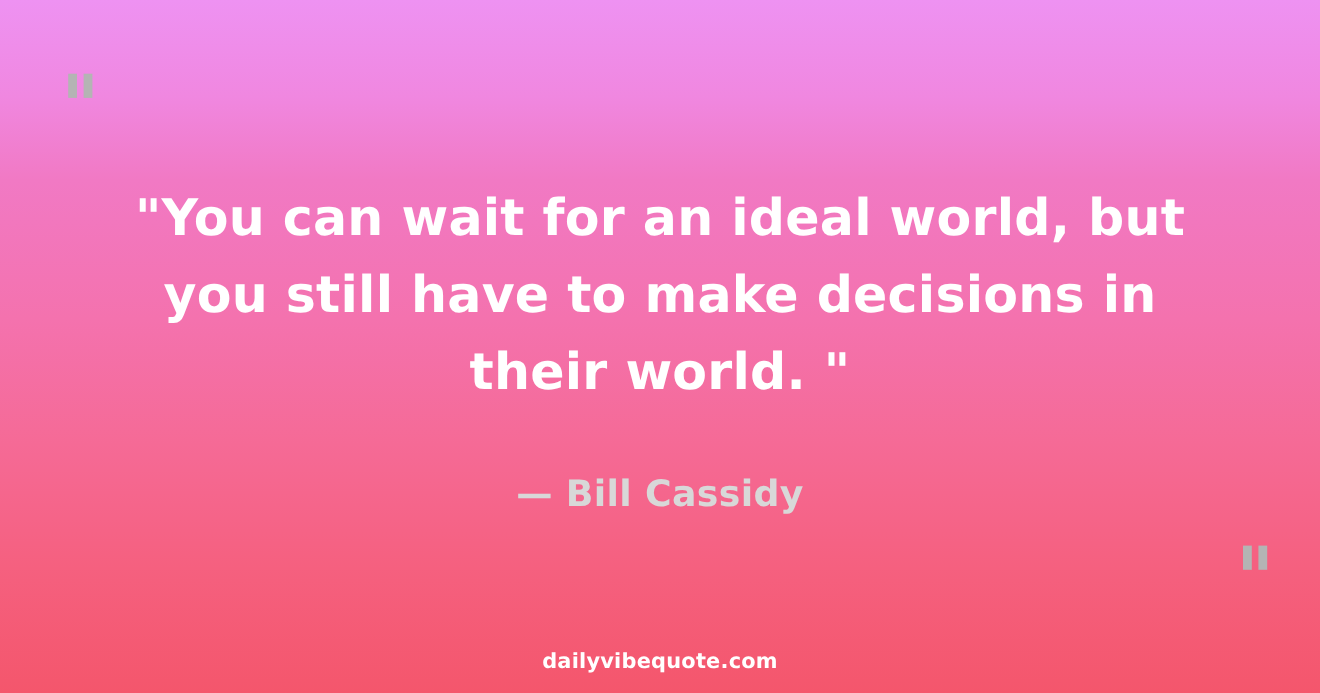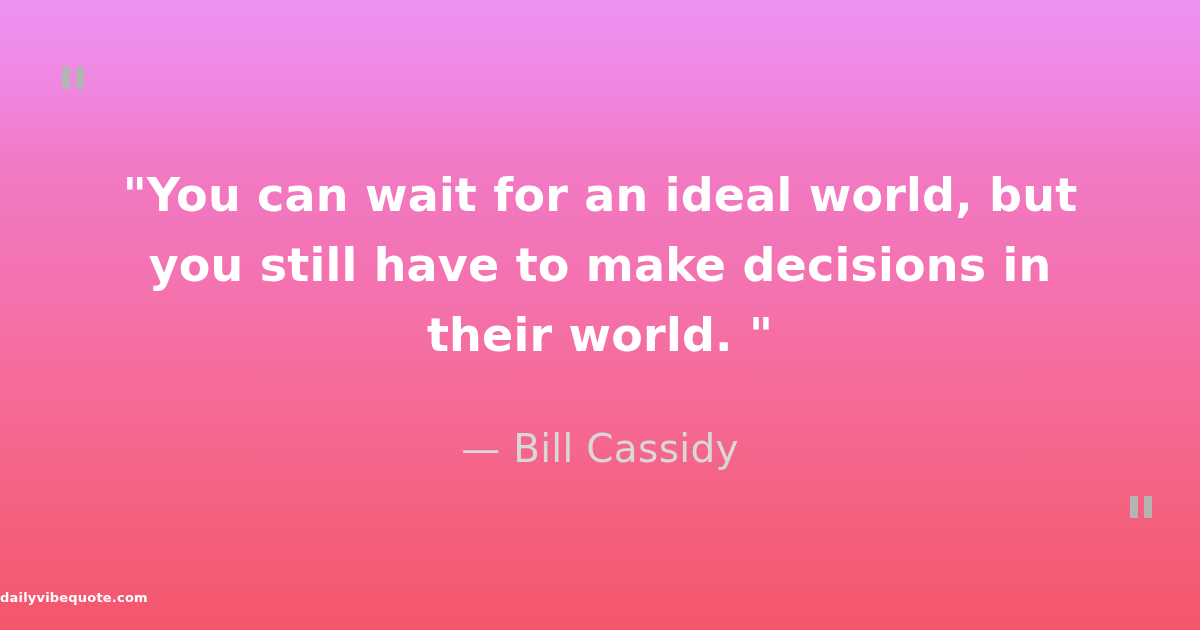--- a/index.html
+++ b/index.html
@@ -79,33 +79,34 @@
     line-height: 70px;
     letter-spacing: 0.2px;
     white-space: pre-line;
   }
 
   #quote-author {
     margin: 0;
     padding: 0;
     margin-top: 56px;
     color: #d8d8d8;
-    font-size: 39px;
-    font-weight: normal;
+    font-size: 33px;
+    font-weight: bold;
     letter-spacing: 0.3px;
   }
 
   
   #site-footer {
     position: absolute;
     left: 0;
     top: 590px;
     width: 1200px;
+    text-align: center;
     color: #ffffff;
-    font-size: 13px;
+    font-size: 19px;
     font-weight: bold;
     letter-spacing: 0.2px;
   }
 </style>
 </head>
 <body>
 
 <div id="quote-card">
 
   <div id="quote-mark-top" class="quote-mark">

